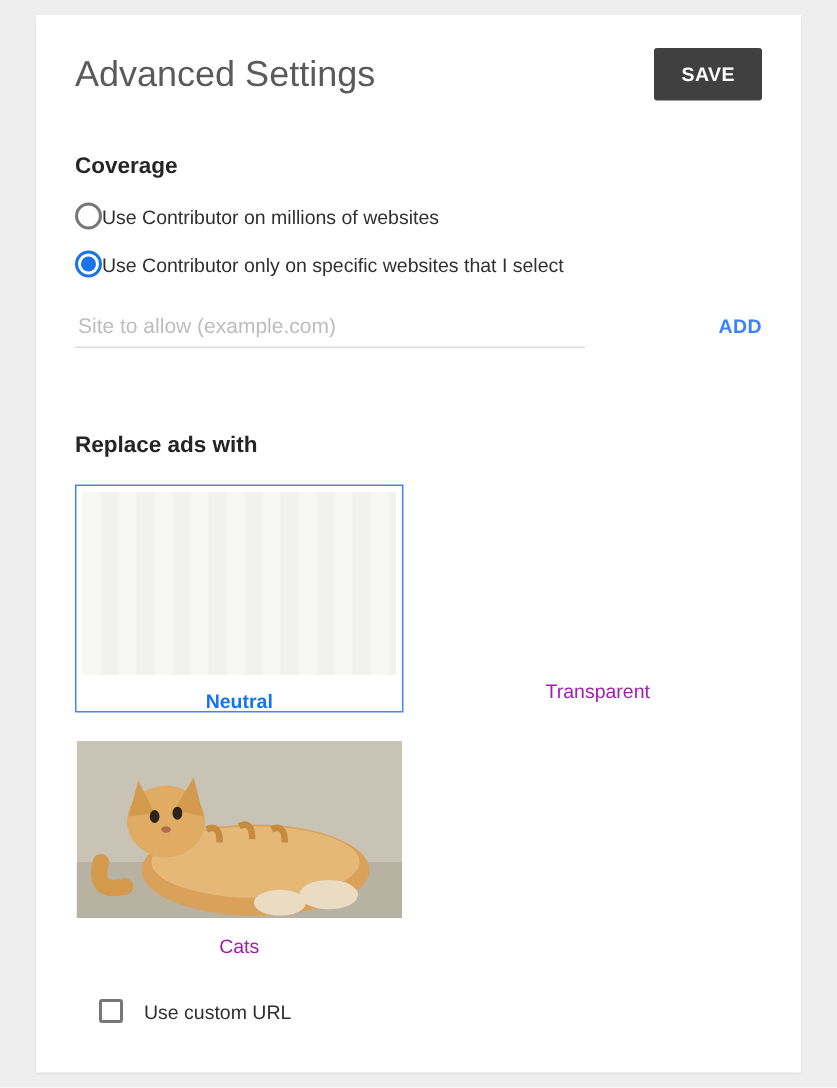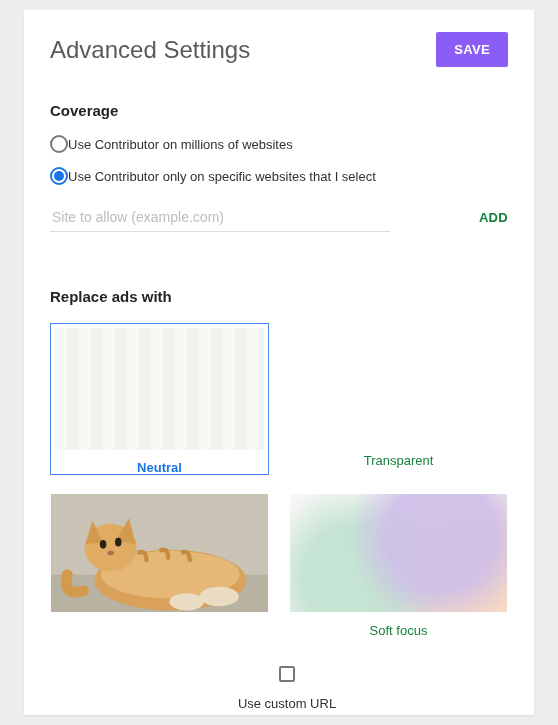--- a/index.html
+++ b/index.html
@@ -23,21 +23,21 @@
       justify-content: space-between;
       align-items: center;
       margin-bottom: 35px;
     }
     .title {
       font-size: 24px;
       font-weight: 400;
       color: #5a5a5a;
     }
     .save-btn {
-      background: #8b5cf6;
+      background: #404040;
       color: #fff;
       border: none;
       padding: 10px 18px;
       font-size: 13px;
       font-weight: 600;
       letter-spacing: 0.3px;
       border-radius: 2px;
       cursor: pointer;
     }
     .section-title {
@@ -89,21 +89,21 @@
       padding: 6px 2px;
       font-size: 14px;
       color: #555;
       outline: none;
       max-width: 340px;
     }
     .site-input::placeholder { color: #bdbdbd; }
     .add-btn {
       background: none;
       border: none;
-      color: #15803d;
+      color: #3b82f6;
       font-size: 13px;
       font-weight: 600;
       letter-spacing: 0.3px;
       cursor: pointer;
       margin-left: auto;
       text-align: right;
     }
     .options-grid {
       display: grid;
       grid-template-columns: 1fr 1fr;
@@ -125,21 +125,21 @@
       position: relative;
       background: #fff;
     }
     .selected .thumb { margin: 4px; height: calc(100% - 28px); }
     .thumb {
       height: 100%;
       width: auto;
     }
     .option-label {
       font-size: 13px;
-      color: #15803d;
+      color: #a21caf;
       padding-top: 10px;
     }
     .option.selected .option-box { height: 152px; }
     .option.selected .option-label { padding: 6px 0 8px 0; display: block; }
     
     .neutral-thumb {
       background:
         linear-gradient(90deg, #f7f7f4 25%, #f1f1ee 25% 50%, #f7f7f4 50% 75%, #f1f1ee 75%),
         #f5f5f2;
       background-size: 48px 48px;
@@ -155,21 +155,20 @@
         radial-gradient(circle at 30% 70%, rgba(192,226,208,0.9) 0 30%, transparent 55%),
         radial-gradient(circle at 85% 85%, rgba(246,214,188,0.9) 0 28%, transparent 52%),
         #f6f6f4;
     }
     .custom-row {
       display: flex;
       align-items: center;
       gap: 14px;
       cursor: pointer;
       margin-left: 16px;
-      flex-direction: column;
     }
     .checkbox {
       width: 16px;
       height: 16px;
       border: 2px solid #777;
       border-radius: 2px;
       flex-shrink: 0;
     }
     .checkbox-label {
       font-size: 13px;
@@ -238,28 +237,23 @@
             <ellipse cx="48" cy="52" rx="3" ry="4" fill="#2b2218"></ellipse>
             <ellipse cx="62" cy="50" rx="3" ry="4" fill="#2b2218"></ellipse>
             <ellipse cx="55" cy="60" rx="3" ry="2" fill="#b06b4b"></ellipse>
             <ellipse cx="155" cy="100" rx="18" ry="9" fill="#eadbc3"></ellipse>
             <ellipse cx="125" cy="105" rx="16" ry="8" fill="#eadbc3"></ellipse>
             <path d="M 30 95 Q 10 100 15 80" stroke="#d39a4e" stroke-width="10" fill="none" stroke-linecap="round"></path>
             <path d="M 80 60 q 8 -4 8 8 M 100 58 q 8 -4 8 8 M 120 60 q 8 -4 8 8" stroke="#c78a3e" stroke-width="4" fill="none"></path>
           </svg>
         </div>
       </div>
-    </div>
-
-    <div class="option">
-      <div class="option-box">
-        <div class="thumb softfocus-thumb"></div>
-      </div>
-      <div class="option-label">Soft focus</div>
-    </div>
+      <div class="option-label">Cats</div>
+    </div>
+
 
   </div>
 
   <div class="custom-row">
     <span class="checkbox"></span>
     <span class="checkbox-label">Use custom URL</span>
   </div>
 
 </div>
 

